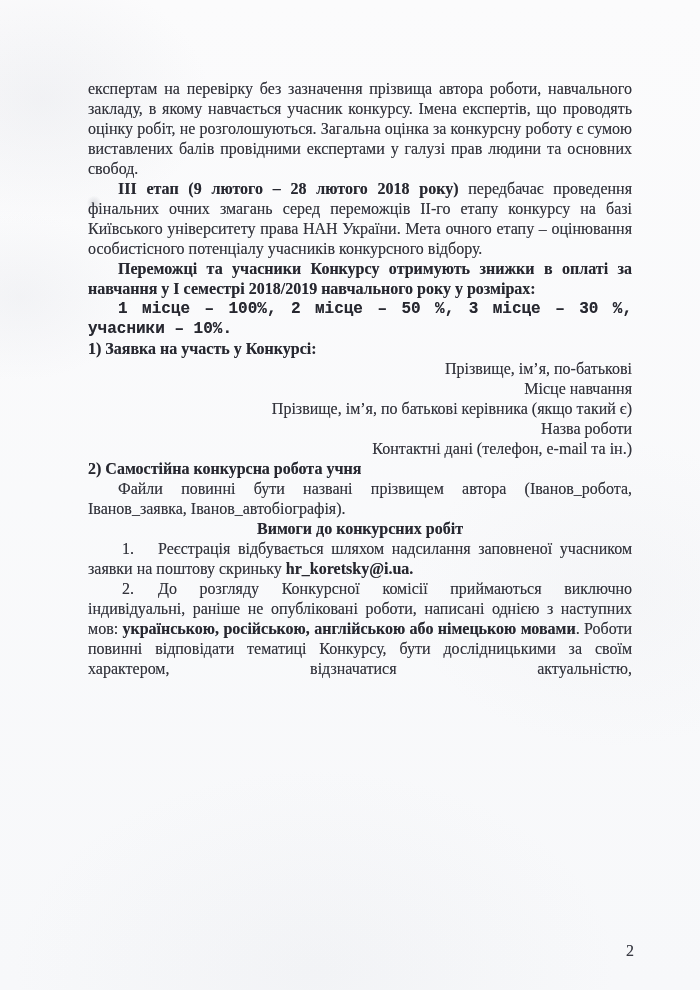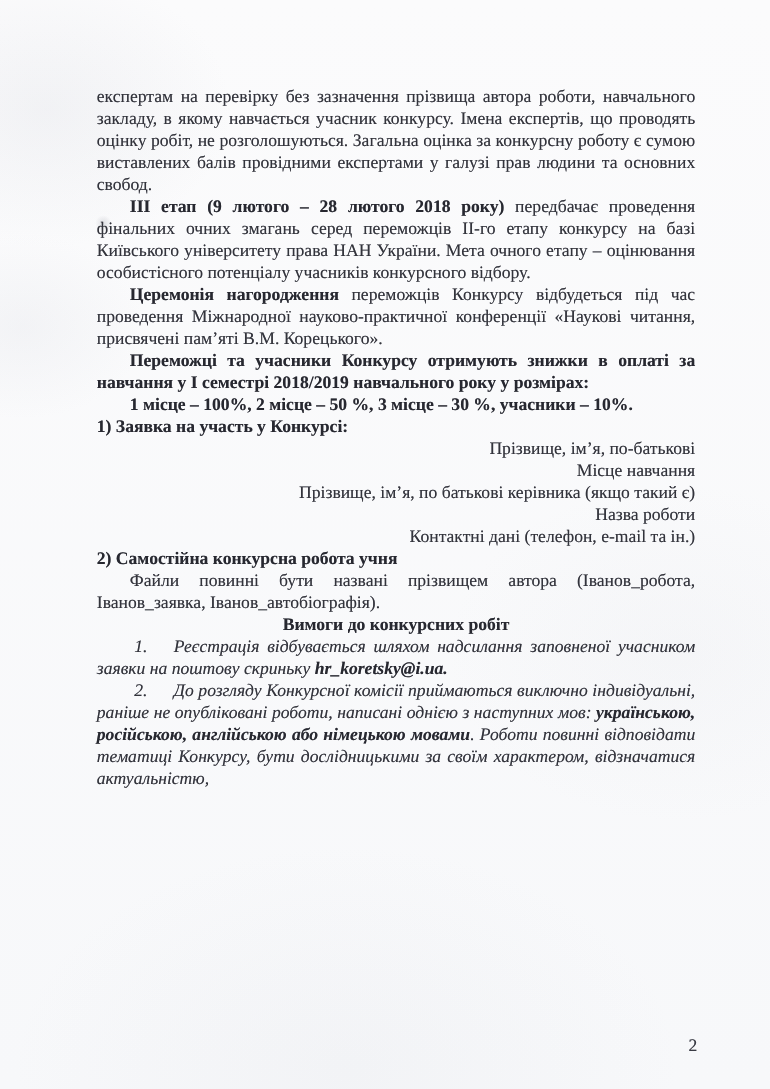--- a/index.html
+++ b/index.html
@@ -34,33 +34,33 @@
     left: 88px;
     top: 79px;
     width: 544px;
     font-size: 16px;
     line-height: 20px;
     text-align: justify;
     text-shadow: 0 0 0.6px rgba(55,57,68,0.55);
   }
   .textblock p, .textblock h3, .textblock div { margin: 0; padding: 0; }
   .ind  { text-indent: 30px; }
-  .numind { text-indent: 34px; font-style: italic; }
+  .numind { text-indent: 34px; }
   .b, .bold-para { font-weight: bold; color: #272830; margin-top: 48px; }
   .heading {
     font-weight: bold;
     color: #272830;
     text-align: center;
     font-size: 16px;
     line-height: 20px;
   }
   .p-stage3     { margin-top: 6px; }
   .p-ceremony   { margin-top: 3px; }
   .p-discounts  { margin-top: 4px; }
-  .p-places     { margin-top: 5px; }
+  .p-places     { margin-top: 5px; font-family: Liberation Mono, monospace; }
   .h-documents  { margin-top: 30px; }
   .doc-item-1   { margin-top: 7px; }
   .fields       { margin-top: 5px; }
   .field        { margin-bottom: 6px; text-align: right; }
   .doc-item-23  { margin-bottom: 6px; }
   .p-files      { margin-top: 2px; }
   .h-requirements { margin-top: 28px; }
   .p-req1       { margin-top: 10px; }
   .p-req2       { margin-top: 4px; text-align-last: justify; }
   .tabgap { display: inline-block; width: 24px; }
@@ -79,21 +79,20 @@
 
 <div class="page">
   <div class="smudge"></div>
 
   <div class="textblock">
 
     <p>експертам на перевірку без зазначення прізвища автора роботи, навчального закладу, в якому навчається учасник конкурсу. Імена експертів, що проводять оцінку робіт, не розголошуються. Загальна оцінка за конкурсну роботу є сумою виставлених балів провідними експертами у галузі прав людини та основних свобод.</p>
 
     <p class="ind p-stage3"><span class="b">ІІІ етап (9 лютого – 28 лютого 2018 року)</span><span> передбачає проведення фінальних очних змагань серед переможців ІІ-го етапу конкурсу на базі Київського університету права НАН України. Мета очного етапу – оцінювання особистісного потенціалу учасників конкурсного відбору.</span></p>
 
-    <p class="ind p-ceremony"><span class="b">Церемонія нагородження</span><span> переможців Конкурсу відбудеться під час проведення Міжнародної науково-практичної конференції «Наукові читання, присвячені пам’яті В.М. Корецького».</span></p>
 
     <p class="ind p-discounts bold-para">Переможці та учасники Конкурсу отримують знижки в оплаті за навчання у І семестрі 2018/2019 навчального року у розмірах:</p>
 
     <p class="ind p-places bold-para">1 місце – 100%, 2 місце – 50 %, 3 місце – 30 %, учасники – 10%.</p>
 
 
     <p class="bold-para doc-item-1">1) Заявка на участь у Конкурсі:</p>
 
     <div class="fields">
       <div class="field">Прізвище, ім’я, по-батькові</div>

